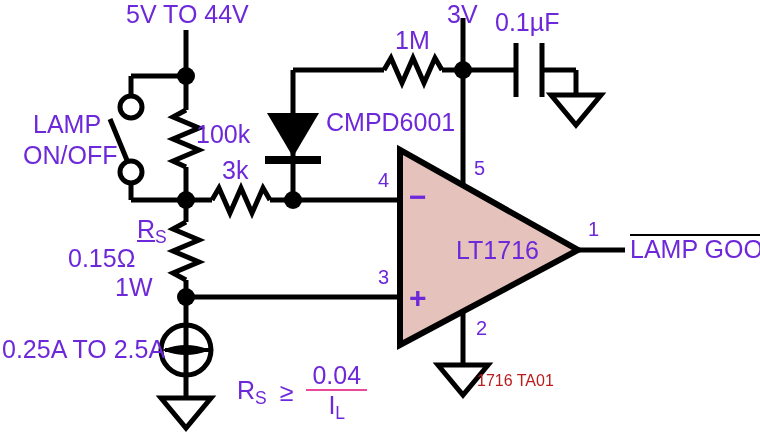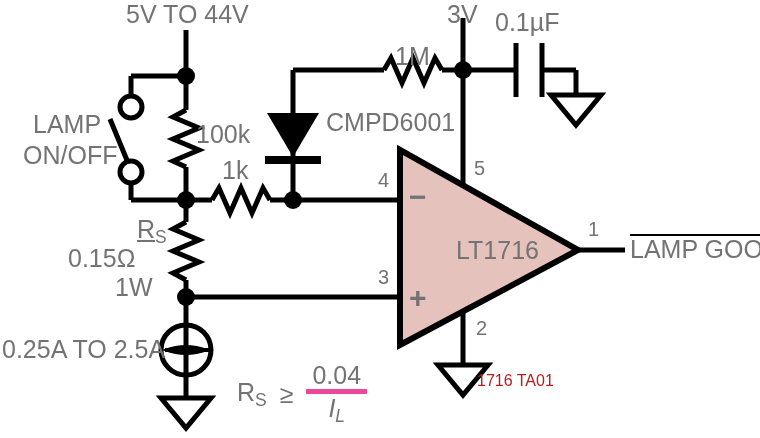--- a/index.html
+++ b/index.html
@@ -17,41 +17,41 @@
   }
   #schematic {
     position: absolute;
     left: 0;
     top: 0;
     width: 760px;
     height: 438px;
   }
   .lbl {
     position: absolute;
-    color: #737373;
+    color: #6d28d9;
     font-family: "Liberation Sans", sans-serif;
     white-space: nowrap;
     line-height: 1;
   }
   .lbl-lg   { font-size: 25px; }
   .lbl-pin  { font-size: 20px; }
   .lbl-tiny { font-size: 16px; color: #b91c1c; }
   .sub { font-size: 0.70em; vertical-align: -0.30em; }
   .overline {
     border-top: 2px solid #000000;
     padding-top: 1px;
     display: inline-block;
   }
   .frac {
     display: inline-block;
     vertical-align: middle;
     text-align: center;
   }
   .frac .num { display: block; padding: 0 6px 1px 6px; text-align: center; }
-  .frac .den { display: block; border-top: 5px solid #ec4899; padding: 2px 6px 0 6px; font-style: italic; }
+  .frac .den { display: block; border-top: 2px solid #ec4899; padding: 2px 6px 0 6px; }
   .centerv { display: inline-block; vertical-align: middle; }
 </style>
 </head>
 <body>
 
 <div id="root">
 
   <svg id="schematic" viewBox="0 0 760 438">
     <g stroke="#000000" stroke-width="5" fill="none" stroke-linecap="butt">
 
@@ -138,23 +138,23 @@
     </g>
   </svg>
 
   <div class="lbl lbl-lg" style="left:126px; top:2px;">5V TO 44V</div>
 
   <div class="lbl lbl-lg" style="left:23px; top:143px;">ON/OFF</div>
   <div class="lbl lbl-lg" style="left:33px; top:112px;">LAMP</div>
 
   <div class="lbl lbl-lg" style="left:196px; top:122px;">100k</div>
 
-  <div class="lbl lbl-lg" style="left:222px; top:158px;">1k</div>
+  <div class="lbl lbl-lg" style="left:222px; top:158px;">3k</div>
 
-  <div class="lbl lbl-lg" style="left:395px; top:44px;text-align:right;">1M</div>
+  <div class="lbl lbl-lg" style="left:395px; top:28px;text-align:right;">1M</div>
 
   <div class="lbl lbl-lg" style="left:326px; top:110px;">CMPD6001</div>
 
   <div class="lbl lbl-lg" style="left:447px; top:2px;">3V</div>
 
   <div class="lbl lbl-lg" style="left:495px; top:10px;">0.1µF</div>
 
   <div class="lbl lbl-lg" style="left:137px; top:217px;text-decoration:underline;">
     <span>R</span><span class="sub">S</span>
   </div>

